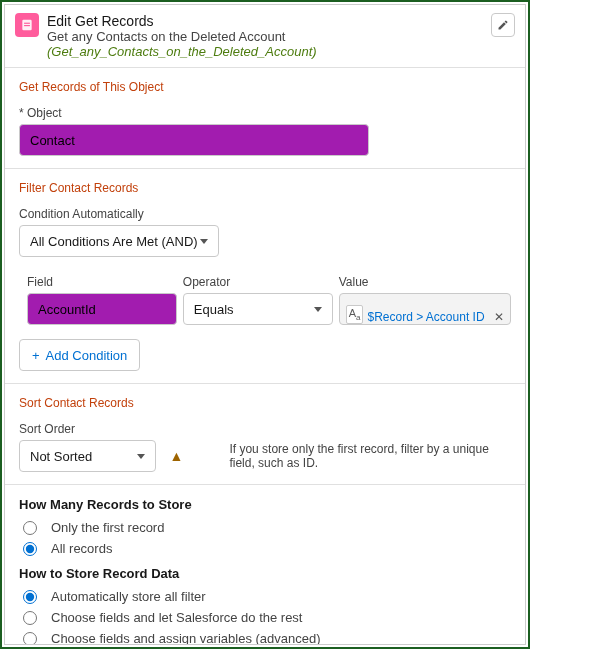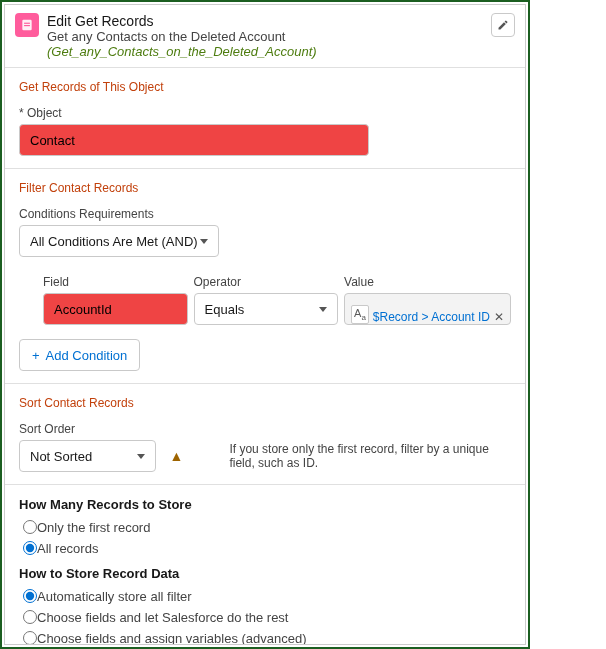--- a/index.html
+++ b/index.html
@@ -75,21 +75,21 @@
       content: "* ";
       color: #444;
     }
     .text-input {
       width: 350px;
       height: 32px;
       border: 1px solid #c9c9c9;
       border-radius: 4px;
       padding: 0 10px;
       font-size: 13px;
-      background: #ef4444;
+      background: #a21caf;
     }
     .select {
       height: 32px;
       border: 1px solid #c9c9c9;
       border-radius: 4px;
       padding: 0 10px;
       font-size: 13px;
       background: #fff;
       display: flex;
       align-items: center;
@@ -100,21 +100,21 @@
     .select.w-165 { width: 165px; }
     .caret {
       width: 0; height: 0;
       border-left: 4px solid transparent;
       border-right: 4px solid transparent;
       border-top: 5px solid #555;
     }
     .filter-row {
       display: flex;
       gap: 6px;
-      margin-left: 24px;
+      margin-left: 8px;
       margin-bottom: 14px;
     }
     .filter-col { display: flex; flex-direction: column; flex: 1; }
     .filter-col.last { flex: 1.15; }
     .value-pill {
       height: 32px;
       border: 1px solid #c9c9c9;
       border-radius: 4px;
       padding: 0 6px;
       display: flex;
@@ -156,22 +156,22 @@
     }
     .info-text { font-size: 12px; color: #444; padding-left: 32px; }
     .sub-heading {
       font-size: 13px;
       font-weight: 600;
       margin-bottom: 8px;
       color: #181818;
     }
     .radio-row {
       display: flex;
-      align-items: flex-start;
-      gap: 0;
+      align-items: flex-end;
+      gap: 14px;
       font-size: 13px;
       color: #444;
       margin-bottom: 6px;
       cursor: pointer;
     }
     .radio-row input { accent-color: #0070d2; width: 14px; height: 14px; }
     .sub-indent { padding-left: 4px; }
   </style>
 </head>
 <body>
@@ -202,21 +202,21 @@
     </div>
 
     <div class="section">
       <div class="section-title">Get Records of This Object</div>
       <div class="field-label req">Object</div>
       <input type="text" class="text-input" value="Contact" style="">
     </div>
 
     <div class="section divided">
       <div class="section-title">Filter Contact Records</div>
-      <div class="field-label">Conditions Requirements</div>
+      <div class="field-label">Condition Automatically</div>
       <div class="select w-200" style="width:200px; margin-bottom:18px;">
         <span>All Conditions Are Met (AND)</span>
         <span class="caret"></span>
       </div>
 
       <div class="filter-row">
         <div class="filter-col">
           <div class="field-label">Field</div>
           <input type="text" class="text-input" style="width: 100%;" value="AccountId">
         </div>

